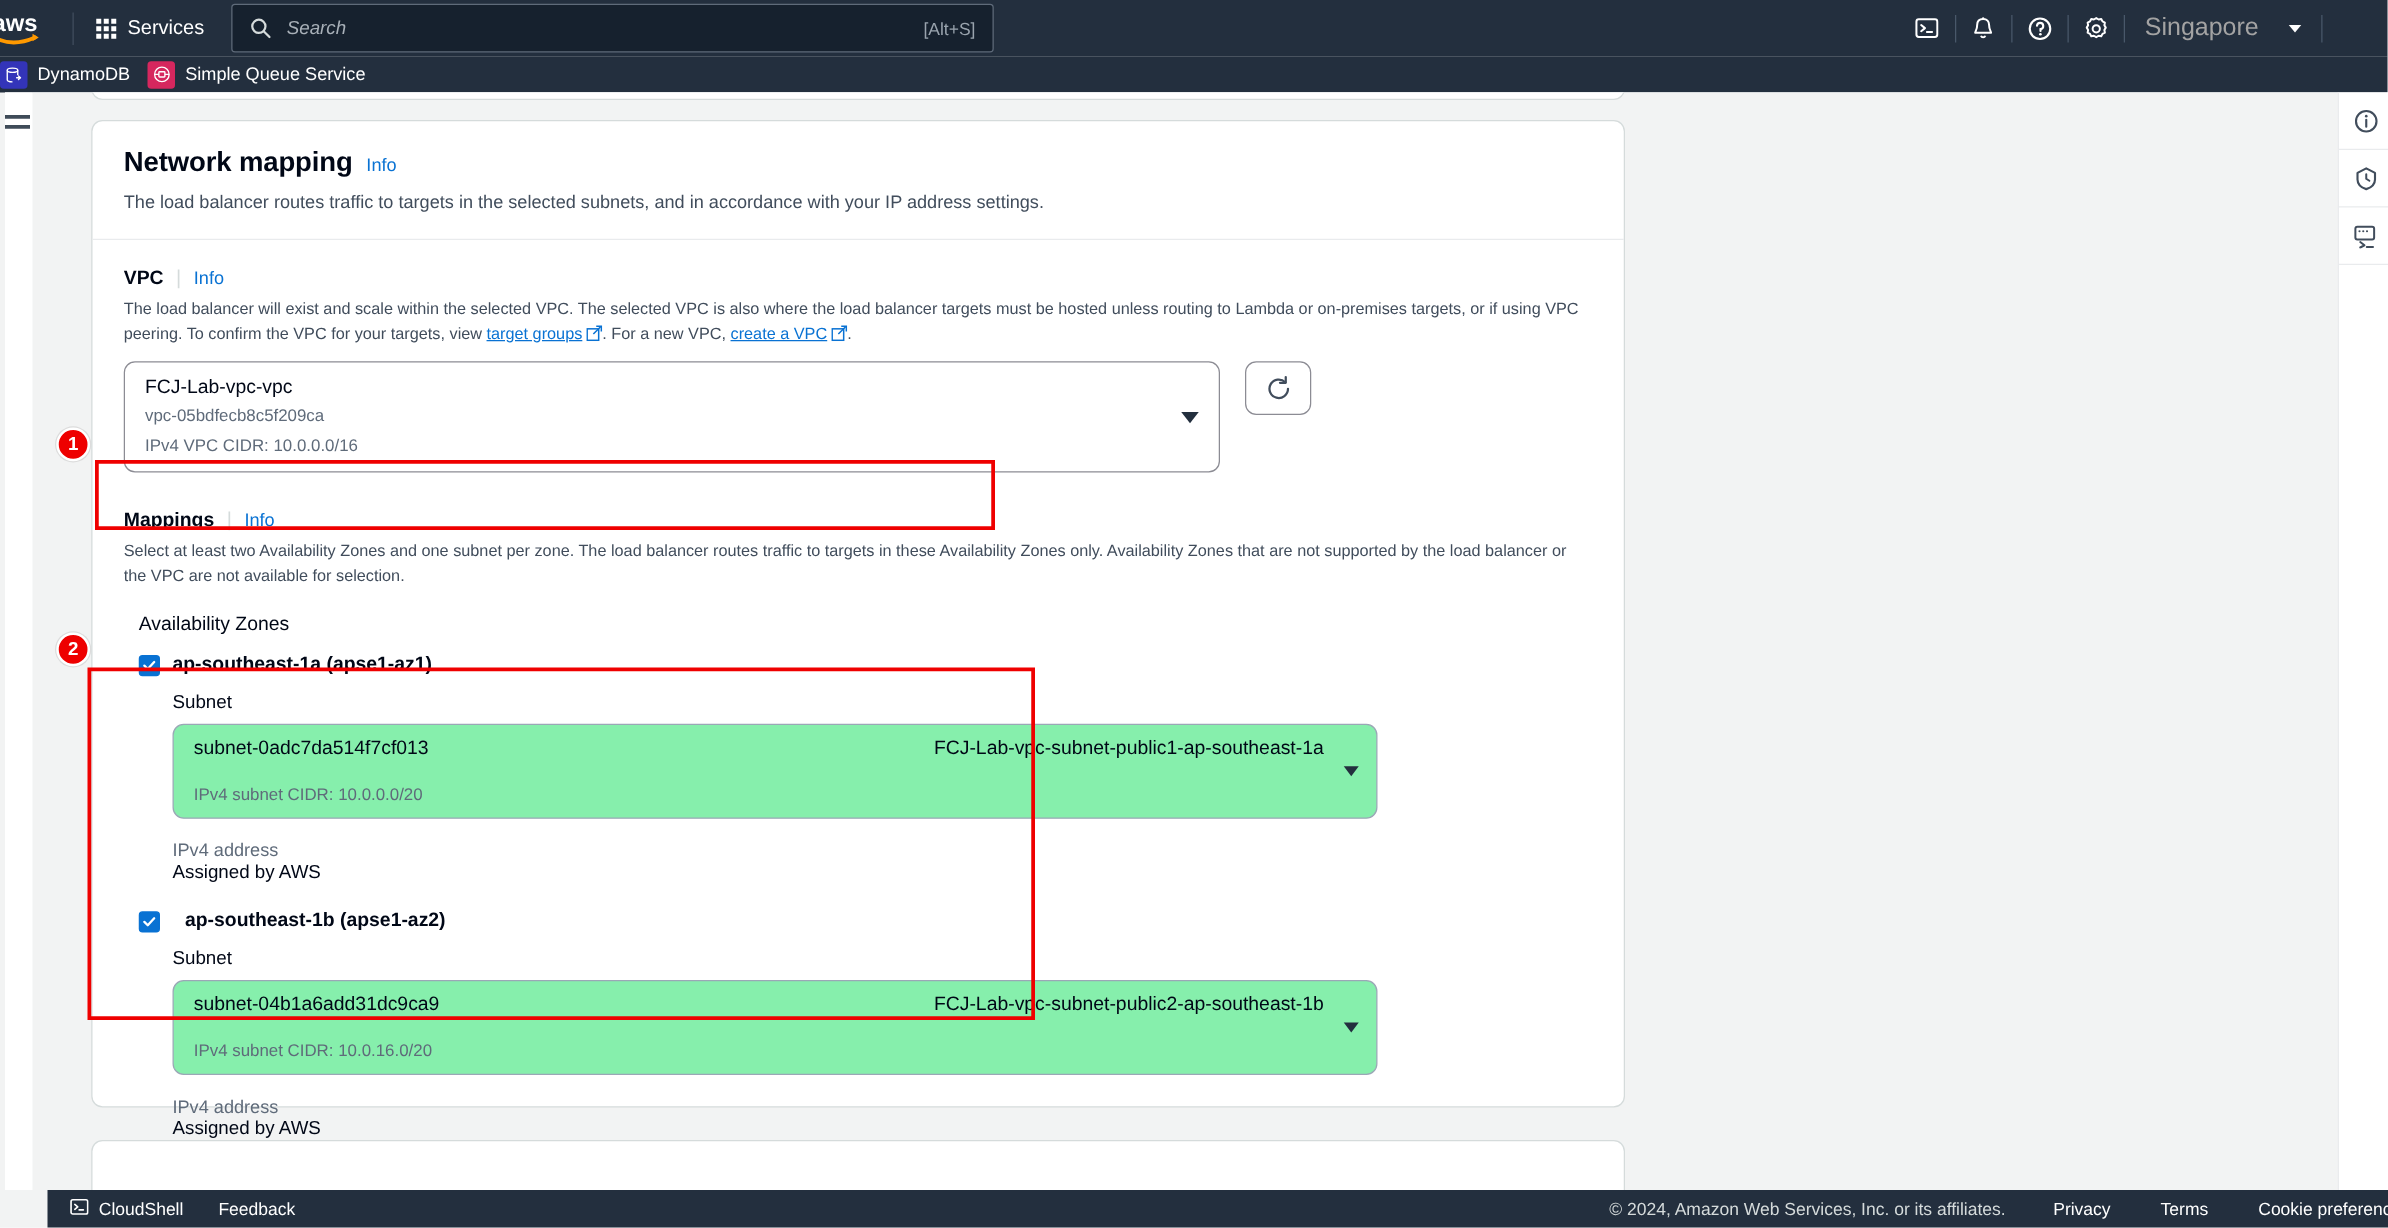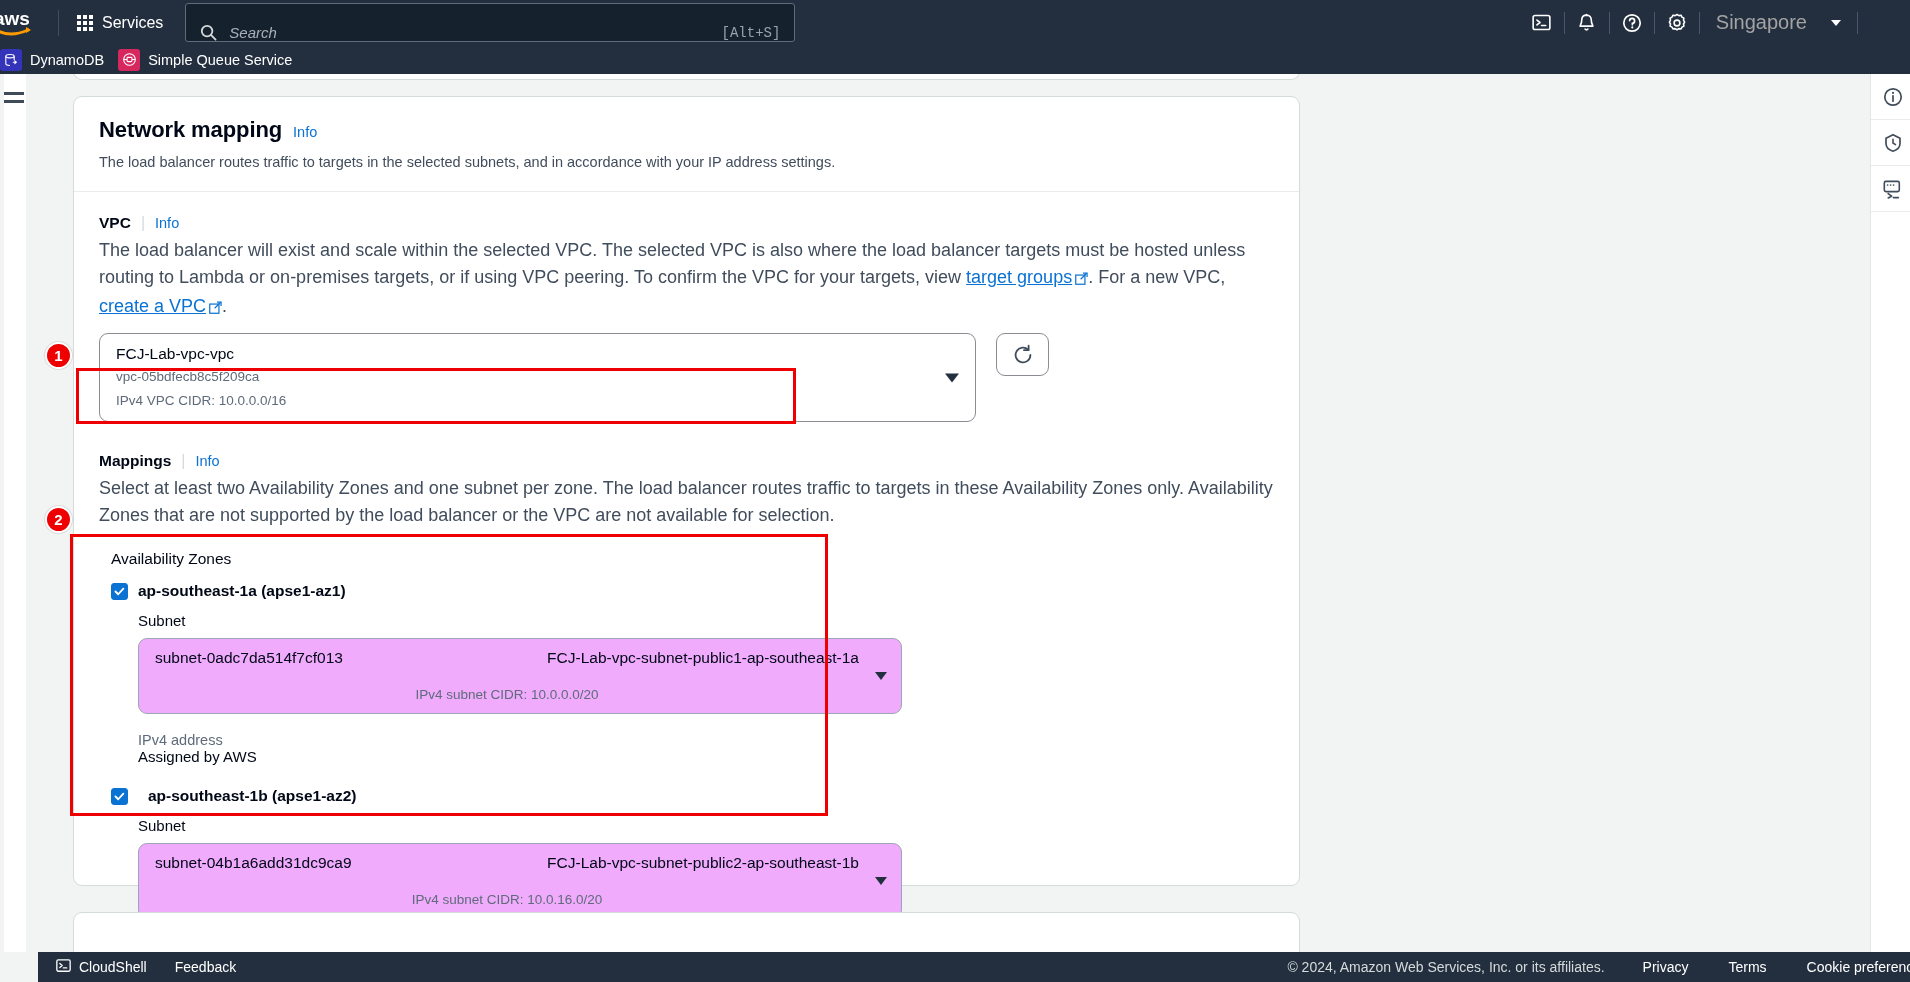--- a/index.html
+++ b/index.html
@@ -36,29 +36,29 @@
     display: grid; grid-template-columns: repeat(3, 4px);
     grid-template-rows: repeat(3, 4px); gap: 2px;
   }
   .grid-icon i { background: #ffffff; width: 4px; height: 4px; display: block; }
   .searchbar {
     margin-left: 10px;
     width: 610px; height: 39px;
     background: #16212e;
     border: 1px solid #5f6b7a;
     border-radius: 3px;
-    display: flex; align-items: flex-end;
+    display: flex; align-items: center;
     padding: 0 14px;
     gap: 12px;
   }
   .searchbar .sicon { color: #d5dbdb; display:flex; }
   .searchbar .sph {
     color: #a8b0b8; font-size: 15px; font-style: italic; flex: 1;
   }
-  .searchbar .skey { color: #99a3ad; font-size: 14px; font-family: Liberation Mono, monospace; }
+  .searchbar .skey { color: #99a3ad; font-size: 14px; }
   .topnav-right {
     position: absolute; right: 0; top: 0; height: 45px;
     display: flex; align-items: center; padding-right: 52px;
   }
   .nav-icon-btn {
     width: 44px; height: 45px;
     display: flex; align-items: center; justify-content: center;
     color: #ffffff; cursor: pointer;
   }
   .vdiv { width:1px; height:22px; background:#49586a; }
@@ -173,21 +173,21 @@
   .card-body { padding: 22px 25px 25px 25px; position: relative; }
 
   .field-label-row {
     display: flex; align-items: baseline; gap: 10px;
   }
   .field-label {
     font-size: 15.5px; font-weight: bold; color: #000716;
   }
   .field-sublabel-sep { color: #d5dbdb; }
   .field-desc {
-    margin-top: 5px; font-size: 18px; color: #414d5c; line-height: 1.5;
+    margin-top: 5px; font-size: 13px; color: #414d5c; line-height: 1.5;
     max-width: 1180px;
   }
   .field-desc a {
     color: #0972d3; text-decoration: underline; cursor: pointer;
   }
   .ext-icon { display: inline-block; vertical-align: -2px; margin-left: 3px; }
 
   
   .select-row { display: flex; align-items: flex-start; gap: 20px; margin-top: 11px; }
   .select-box {
@@ -232,28 +232,27 @@
     background: #0972d3; border: 1px solid #0972d3;
     display: flex; align-items: center; justify-content: center;
     flex: 0 0 17px; cursor: pointer;
   }
   .cb svg { display: block; }
   .az-name { font-size: 15.5px; font-weight: bold; color: #000716; }
   .subnet-block { margin-left: 27px; margin-top: 12px; }
   .subnet-label { font-size: 15px; color: #000716; }
   .subnet-select {
     margin-top: 9px;
-    width: 764px;
+    width: 964px;
     border: 1px solid #9ba7b6;
     border-radius: 9px;
-    background: #f0abfc;
+    background: #86efac;
     position: relative;
     padding: 10px 42px 11px 16px;
     cursor: pointer;
-    text-align: center;
   }
   .subnet-top-line { display: flex; justify-content: space-between; align-items: baseline; }
   .subnet-id { font-size: 15.5px; color: #000716; }
   .subnet-name { font-size: 15.5px; color: #000716; }
   .subnet-cidr { font-size: 13.5px; color: #5f6b7a; margin-top: 20px; }
   .ipv4-label {
     margin-left: 27px; margin-top: 18px;
     font-size: 14.5px; color: #5f6b7a;
   }
   .ipv4-value {

